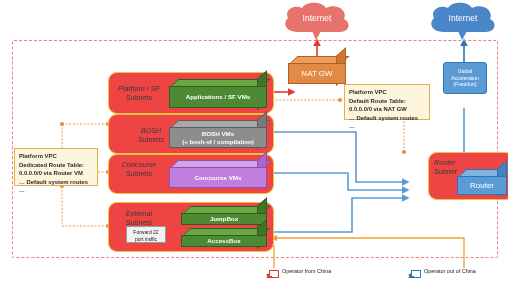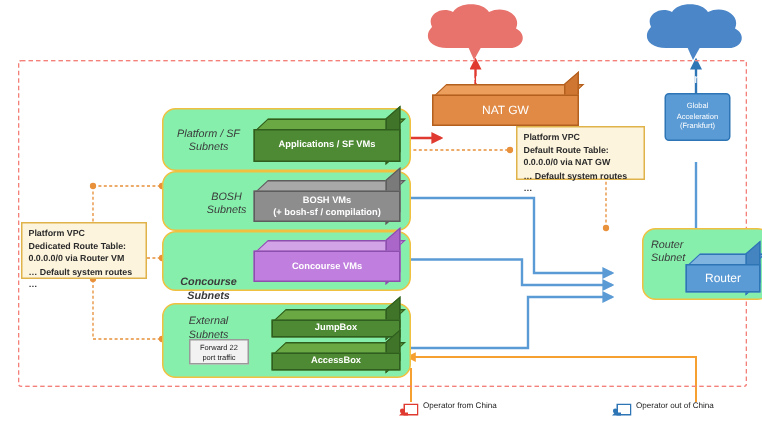--- a/index.html
+++ b/index.html
@@ -14,21 +14,21 @@
     left:12px;top:40px;width:484px;height:216px;
     border:1.6px dashed #f4807a;border-radius:2px;background:transparent;
   }
   .vpc-title{
     left:22px;top:44px;font-style:italic;font-size:9.5px;color:#2b2b2b;
     letter-spacing:.1px;white-space:nowrap;
   }
 
   
   .subnet{
-    background:#86efac;border:1.2px solid #f0c040;border-radius:9px;
+    background:#ef4444;border:1.2px solid #f0c040;border-radius:9px;
   }
   .subnet-label{
     position:absolute;font-style:italic;font-size:7.2px;color:#3a3a3a;
     text-align:center;line-height:1.25;white-space:pre-line;
   }
 
   
   .vm{position:absolute;}
   .vm .face{
     position:absolute;left:0;bottom:0;width:100%;height:calc(100% - 7px);
@@ -85,21 +85,21 @@
   
   .minnote{
     position:absolute;background:#f2f2f2;border:.8px solid #9a9a9a;
     font-size:5px;color:#1a1a1a;line-height:1.3;text-align:center;
     padding:2px 1px;box-sizing:border-box;white-space:pre-line;
   }
 
   
   .cloud-label{
     position:absolute;font-size:8.5px;color:#ffffff;text-align:center;
-    width:100%;left:0;margin-top:34px;
+    width:100%;left:0;
   }
 
   
   .ga-box{
     position:absolute;background:#5b9bd5;border:1px solid #2e75b6;
     border-radius:3px;font-size:5px;color:#ffffff;text-align:center;
     line-height:1.3;display:flex;align-items:center;justify-content:center;
     white-space:pre-line;
   }
 
@@ -181,21 +181,21 @@
       <path d="M20,30 C8,30 4,22 10,16 C6,8 16,2 24,6 C28,-1 44,-1 48,6 C58,1 70,8 66,17 C74,21 71,31 60,30 Z" fill="#4a86c8"></path>
       <path d="M34,29 L38,38 L43,29 Z" fill="#4a86c8"></path>
     </svg>
     <div class="cloud-label" style="top:11px;">Internet</div>
   </div>
 
   <div class="ga-box" style="left:443px;top:62px;width:42px;height:30px;">Global
 Acceleration
 (Frankfurt)</div>
 
-  <div class="vm orange" style="left:288px;top:56px;width:58px;height:28px;padding-left:40px;">
+  <div class="vm orange" style="left:288px;top:56px;width:58px;height:28px;">
     <div class="top"></div>
     <div class="side"></div>
     <div class="face">NAT GW</div>
   </div>
 
   <div class="abs subnet" style="left:108px;top:72px;width:164px;height:40px;">
     <div class="subnet-label" style="left:4px;top:11px;width:52px;">Platform / SF
 Subnets</div>
     <div class="vm green" style="left:60px;top:6px;width:98px;height:29px;">
       <div class="top"></div>
@@ -209,21 +209,21 @@
 Subnets</div>
     <div class="vm grey" style="left:60px;top:5px;width:98px;height:28px;">
       <div class="top"></div>
       <div class="side"></div>
       <div class="face">BOSH VMs
 (+ bosh-sf / compilation)</div>
     </div>
   </div>
 
   <div class="abs subnet" style="left:108px;top:154px;width:164px;height:38px;">
-    <div class="subnet-label" style="left:4px;top:28px;width:52px;font-weight:bold;">Concourse
+    <div class="subnet-label" style="left:4px;top:5px;width:52px;">Concourse
 Subnets</div>
     <div class="vm purple" style="left:60px;top:5px;width:98px;height:28px;">
       <div class="top"></div>
       <div class="side"></div>
       <div class="face">Concourse VMs</div>
     </div>
   </div>
 
   <div class="abs subnet" style="left:108px;top:202px;width:164px;height:48px;">
     <div class="subnet-label" style="left:4px;top:6px;width:52px;">External

